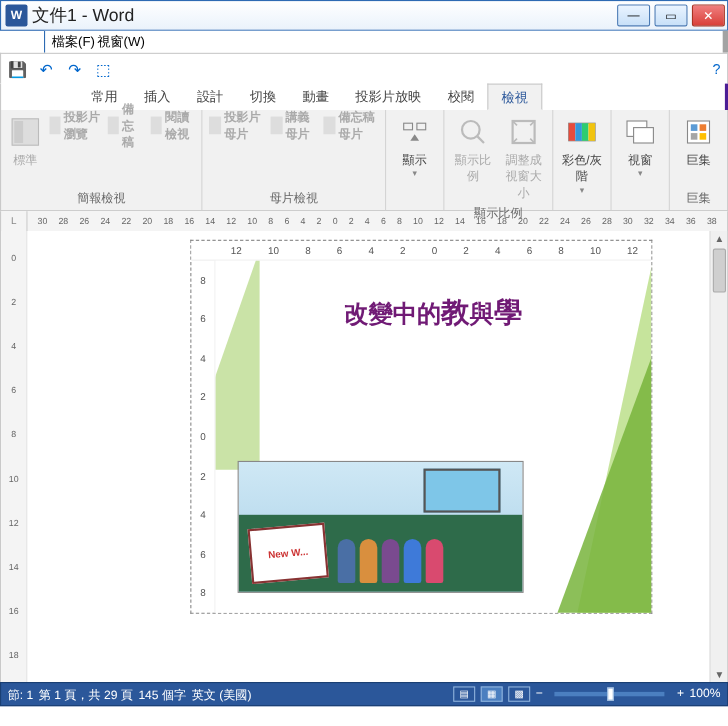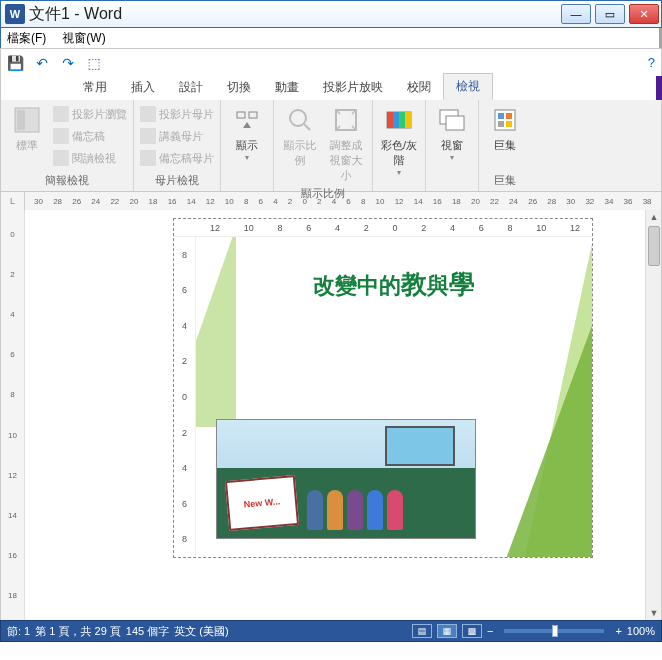--- a/index.html
+++ b/index.html
@@ -7,41 +7,41 @@
 
 
 .titlebar { height: 28px; background: linear-gradient(#fff,#eaf2fb); border: 1px solid #2d6ab3; display: flex; align-items: center; }
 .titlebar .wicon { width: 20px; height: 20px; background: #2b579a; color: #fff; font-size: 11px; font-weight: bold; display: flex; align-items: center; justify-content: center; margin: 0 4px; border-radius: 2px; }
 .titlebar .title { font-size: 16px; color: #222; flex: 1; }
 .winbtns { display: flex; }
 .winbtn { width: 30px; height: 20px; margin: 0 2px; border: 1px solid #4b7bb5; border-radius: 2px; display: flex; align-items: center; justify-content: center; font-size: 11px; background: linear-gradient(#eaf4ff,#c8e0f8); cursor: pointer; }
 .winbtn.close { background: linear-gradient(#f07f7f,#d9403a); color: #fff; border-color: #a32; }
 
 
-.menubar { height: 20px; background: #fff; border-left: 1px solid #2d6ab3; border-right: 3px solid #a3a3a3; padding-left: 6px; display: flex; align-items: center; font-size: 12px; gap: 16px; }
+.menubar { height: 20px; background: #fff; border-left: 1px solid #2d6ab3; border-right: 5px solid #a3a3a3; padding-left: 6px; display: flex; align-items: center; font-size: 12px; gap: 2px; margin-left: 40px; }
 
 
 .qat { height: 28px; background: #fff; border-left: 1px solid #c9c9c9; border-right: 1px solid #c9c9c9; border-top: 1px solid #c9c9c9; display: flex; align-items: center; padding: 0 6px; gap: 8px; }
 .qat .qicon { width: 18px; height: 18px; display: flex; align-items: center; justify-content: center; color: #0066cc; font-size: 14px; cursor: pointer; }
 .qat .help { margin-left: auto; color: #0066cc; font-size: 13px; cursor: pointer; }
 
 
-.tabs { height: 24px; background: #fff; border-left: 1px solid #c9c9c9; border-right: 6px solid #4c1d95; display: flex; align-items: flex-end; padding-left: 70px; font-size: 12px; }
+.tabs { height: 24px; background: #fff; border-left: 1px solid #c9c9c9; border-right: 3px solid #4c1d95; display: flex; padding-left: 70px; font-size: 12px; }
 .tab { padding: 4px 12px; cursor: pointer; color: #444; }
 .tab.active { border: 1px solid #c9c9c9; border-bottom: 1px solid #f1f1f1; background: #f1f1f1; color: #2b579a; }
 
 
 .ribbon { height: 92px; background: #f1f1f1; border: 1px solid #c9c9c9; border-top: none; display: flex; }
 .rgroup { border-right: 1px solid #d4d4d4; display: flex; flex-direction: column; padding: 2px 4px; }
 .rgroup .body { flex: 1; display: flex; align-items: flex-start; gap: 2px; }
 .rgroup .glabel { font-size: 11px; text-align: center; color: #666; padding: 1px 0; }
 .bigbtn { display: flex; flex-direction: column; align-items: center; justify-content: space-between; width: 44px; padding: 2px; font-size: 11px; color: #444; cursor: pointer; text-align: center; }
 .bigbtn .bicon { width: 32px; height: 32px; margin-bottom: 2px; display: flex; align-items: center; justify-content: center; }
 .bigbtn.dis { color: #aaa; }
-.smallstack { display: flex; flex-direction: column; gap: 2px; padding-top: 2px; }
+.smallstack { display: flex; flex-direction: row; gap: 2px; padding-top: 2px; font-weight: bold; }
 .smallbtn { display: flex; align-items: center; font-size: 11px; color: #aaa; gap: 3px; height: 20px; padding: 0 2px; }
 .smallbtn .sicn { width: 16px; height: 16px; background: #ddd; }
 
 
 .rulerbar { height: 18px; background: #f4f4f4; border-left: 1px solid #c9c9c9; border-right: 1px solid #c9c9c9; display: flex; align-items: center; font-size: 8px; color: #666; }
 .rulerbar .corner { width: 24px; height: 18px; border-right: 1px solid #ccc; display:flex;align-items:center;justify-content:center;font-size:9px;color:#888; }
 .rulerbar .nums { flex: 1; display: flex; justify-content: space-around; padding: 0 4px; }
 
 
 .editarea { height: 410px; background: #fff; border-left: 1px solid #c9c9c9; border-right: 1px solid #c9c9c9; display: flex; position: relative; }
@@ -53,21 +53,21 @@
 .vscroll .arr.up { top: 0; } .vscroll .arr.dn { bottom: 0; }
 
 .slidebox { position: absolute; left: 148px; top: 8px; width: 420px; height: 340px; border: 1px dashed #888; background: #fff; }
 .slidebox .sruler-h { height: 18px; background: #fff; display: flex; justify-content: space-around; font-size: 9px; color: #555; align-items: center; border-bottom: 1px solid #eee; padding-left: 24px; }
 .slidebox .inner { display: flex; height: calc(100% - 18px); }
 .slidebox .sruler-v { width: 22px; display: flex; flex-direction: column; justify-content: space-around; align-items: center; font-size: 9px; color: #555; border-right: 1px solid #eee; }
 .slide { flex: 1; position: relative; background: #fff; overflow: hidden; }
 .greentri1 { position:absolute; right:-40px; top:-20px; width:0;height:0; border-left:140px solid transparent; border-bottom:380px solid rgba(120,180,60,0.85); }
 .greentri2 { position:absolute; right:-10px; top:-40px; width:0;height:0; border-left:90px solid transparent; border-bottom:420px solid rgba(160,210,90,0.6); }
 .greenleft { position:absolute; left:-30px; top:-10px; width:0;height:0; border-right:70px solid transparent; border-bottom:200px solid rgba(150,200,80,0.5); transform: scaleX(-1); }
-.stitle { position:absolute; top:30px; left:0; right:0; text-align:center; font-family: "DFKai-SB","KaiTi",serif; font-size: 22px; color: #15803d; font-weight: bold; }
+.stitle { position:absolute; top:30px; left:0; right:0; text-align:center; font-family: "DFKai-SB","KaiTi",serif; font-size: 22px; color: #701a75; font-weight: bold; }
 .stitle .b1 { font-size: 26px; }
 .ssub { position:absolute; top:58px; left:0; right:0; text-align:center; font-size:13px; color:#666; }
 .simg { position:absolute; left: 20px; bottom: 18px; width: 260px; height: 120px; background: linear-gradient(#cfe8f5,#a8d0e8); border:1px solid #888; overflow:hidden; }
 .simg .wall { position:absolute; bottom:0; left:0; width:100%; height:70px; background:#2e6b4a; }
 .simg .board { position:absolute; bottom:10px; left:10px; width:70px; height:50px; background:#fff; border:2px solid #833; transform: rotate(-5deg); display:flex; align-items:center; justify-content:center; font-size:9px; color:#c33; font-weight:bold; text-align:center; }
 .simg .window { position:absolute; top:6px; right:20px; width:70px; height:40px; background:#7ec6e8; border:2px solid #555; }
 .simg .person { position:absolute; width:16px; height:40px; border-radius:8px 8px 2px 2px; }
 .simg .p1{bottom:8px;left:90px;background:#4a6fa5;} .simg .p2{bottom:8px;left:110px;background:#d98f3e;} .simg .p3{bottom:8px;left:130px;background:#7a4a8f;}
 .simg .p4{bottom:8px;left:150px;background:#3e7ad9;} .simg .p5{bottom:8px;left:170px;background:#d94a6f;}
 

